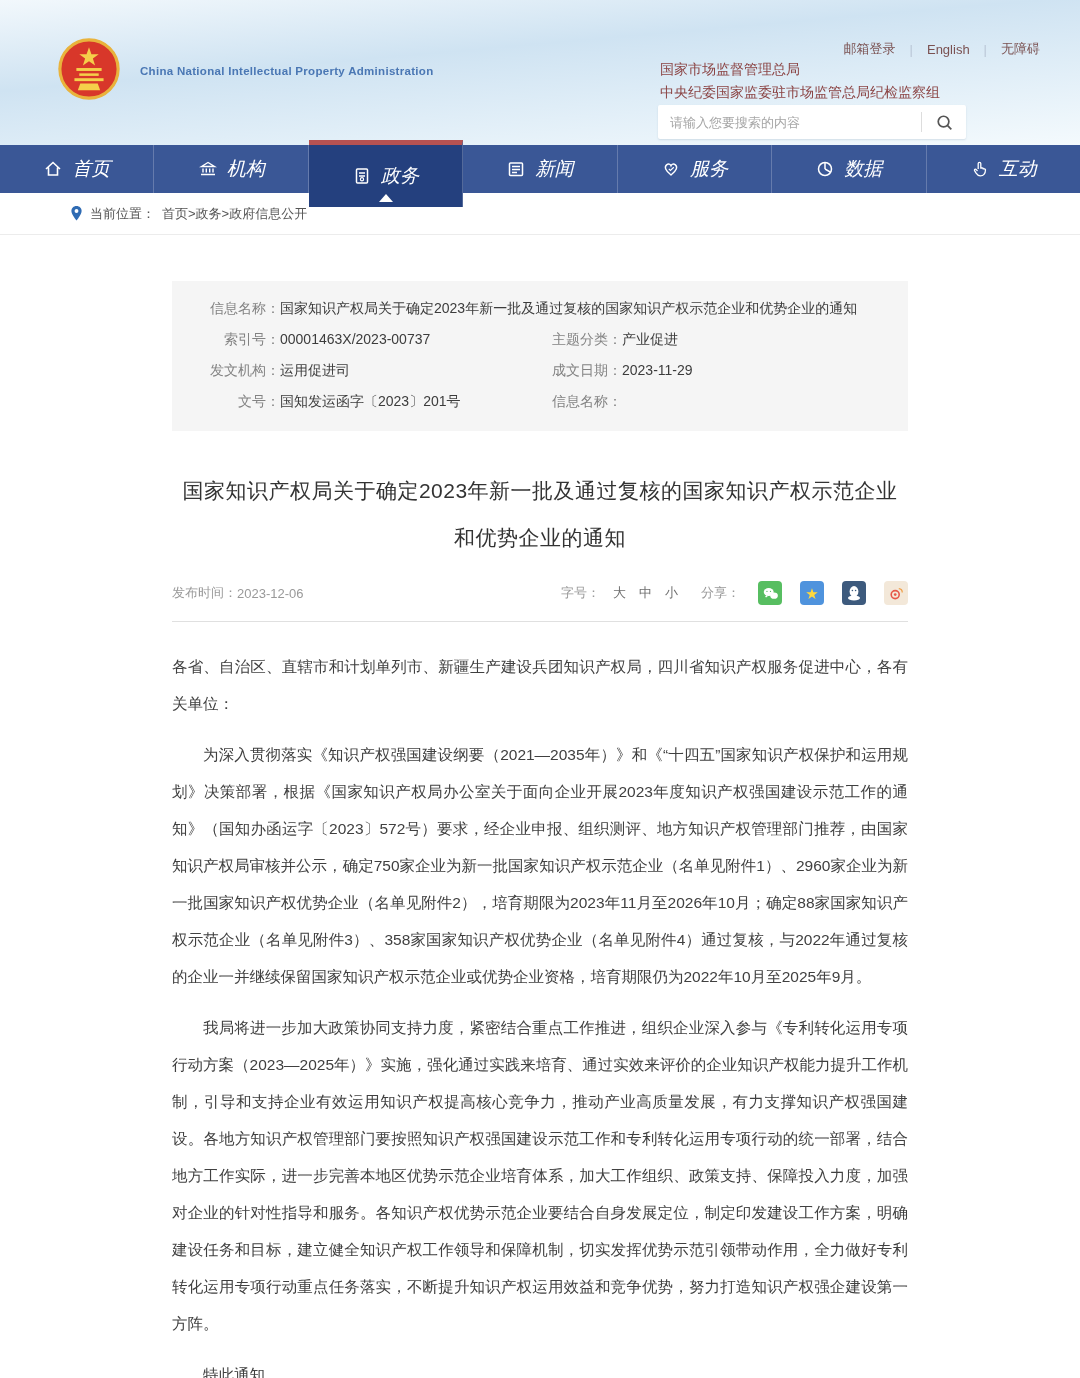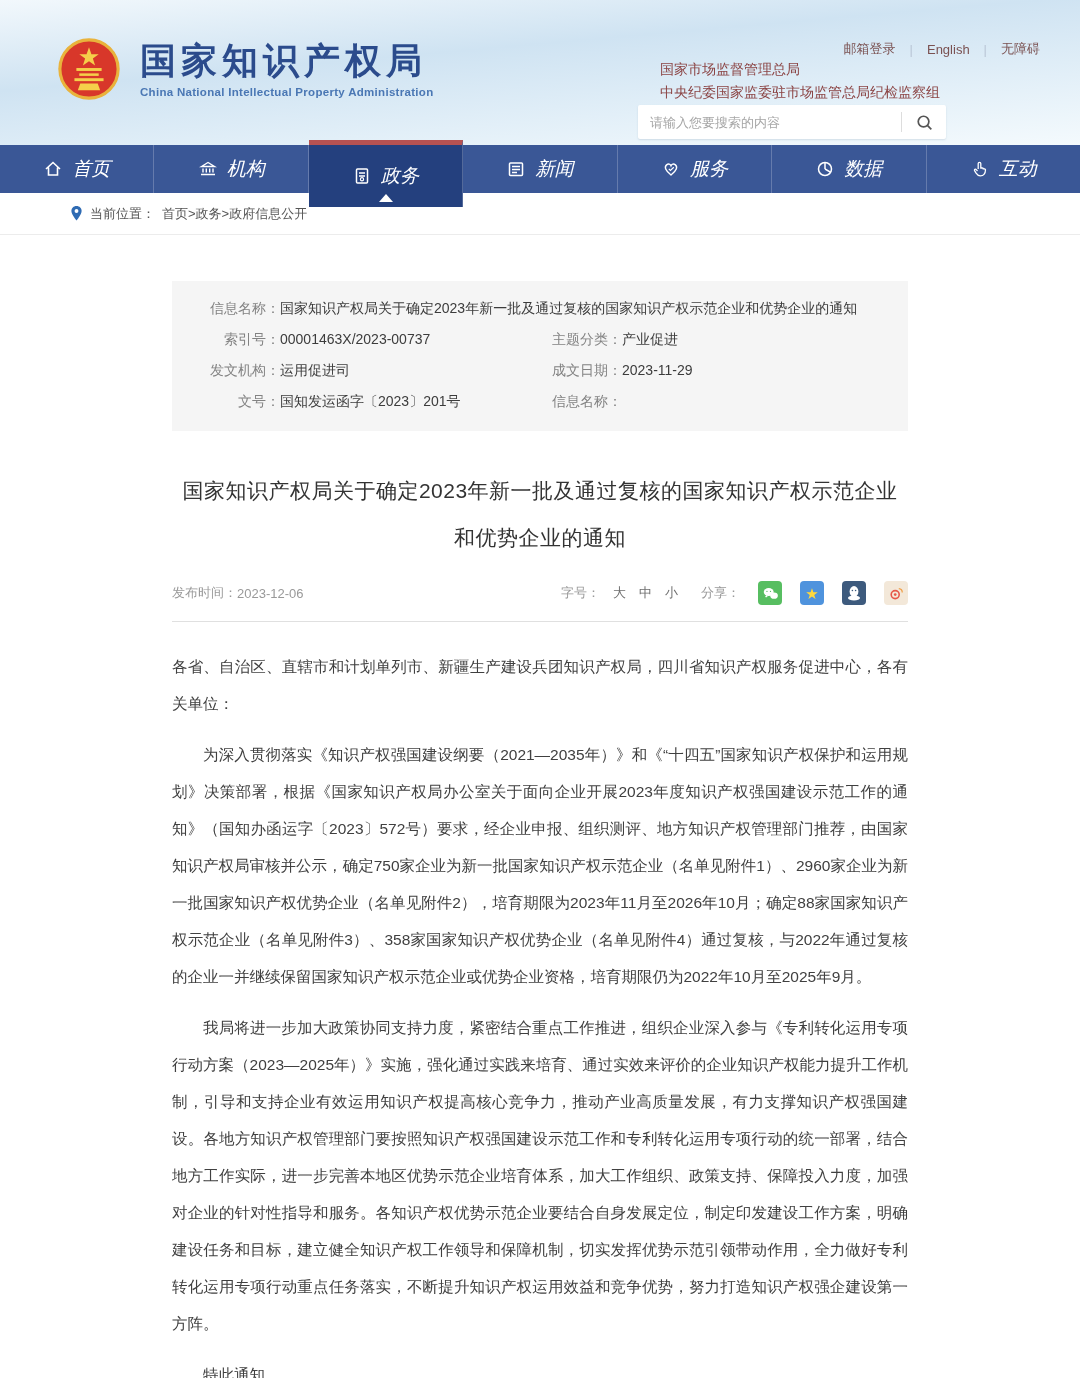--- a/index.html
+++ b/index.html
@@ -20,21 +20,21 @@
   .site-sub { font-size:11.5px; font-weight:bold; color:#4a77b4; letter-spacing:0.3px; margin-top:4px; }
   .top-links {
     position:absolute; right:40px; top:40px; font-size:13px; color:#7a5151;
     display:flex; align-items:center; gap:14px;
   }
   .top-links .sep { color:#b9c6d6; }
   .top-links span[data-interactable="true"] { cursor:pointer; }
   .agency-links { position:absolute; left:660px; top:58px; font-size:14px; color:#8b4444; line-height:23px; }
   .agency-links div { cursor:pointer; }
   .search-box {
-    position:absolute; left:638px; top:105px; width:308px; height:34px;
+    position:absolute; left:658px; top:105px; width:308px; height:34px;
     background:#fff; display:flex; align-items:center; border-radius:2px;
     box-shadow:0 1px 2px rgba(80,110,140,0.18);
   }
   .search-box input {
     flex:1; border:none; outline:none; padding:0 12px; font-size:13px; color:#333;
     font-family:inherit; background:transparent;
   }
   .search-box input::placeholder { color:#a6a6a6; }
   .search-divider { width:1px; height:20px; background:#ddd; }
   .search-btn { width:44px; height:100%; display:flex; align-items:center; justify-content:center; cursor:pointer; background:none; border:none; }
@@ -102,21 +102,20 @@
     <svg class="emblem" data-interactable="false" viewBox="0 0 68 68">
       <circle cx="34" cy="34" r="31" fill="#d8372a"></circle>
       <circle cx="34" cy="34" r="30" fill="none" stroke="#e9b33c" stroke-width="3.2"></circle>
       <polygon points="34,11.5 36.5,18.8 44,18.8 38,23.3 40.3,30.5 34,26 27.7,30.5 30,23.3 24,18.8 31.5,18.8" fill="#f5cf4a"></polygon>
       <rect x="21" y="33" width="26" height="3" fill="#f5cf4a"></rect>
       <rect x="24" y="38.5" width="20" height="2.6" fill="#f5cf4a"></rect>
       <rect x="19" y="43.5" width="30" height="3" fill="#f5cf4a"></rect>
       <path d="M25 49 h18 l2.5 7 h-23 z" fill="#f5cf4a"></path>
     </svg>
     <div class="site-title-block" data-interactable="false">
-      <div class="site-title" data-interactable="false">国家知识产权局</div>
       <div class="site-sub" data-interactable="false">China National Intellectual Property Administration</div>
     </div>
   </div>
 
   <div class="top-links" data-interactable="false">
     <span data-interactable="true">邮箱登录</span>
     <span class="sep" data-interactable="false">|</span>
     <span data-interactable="true">English</span>
     <span class="sep" data-interactable="false">|</span>
     <span data-interactable="true">无障碍</span>

